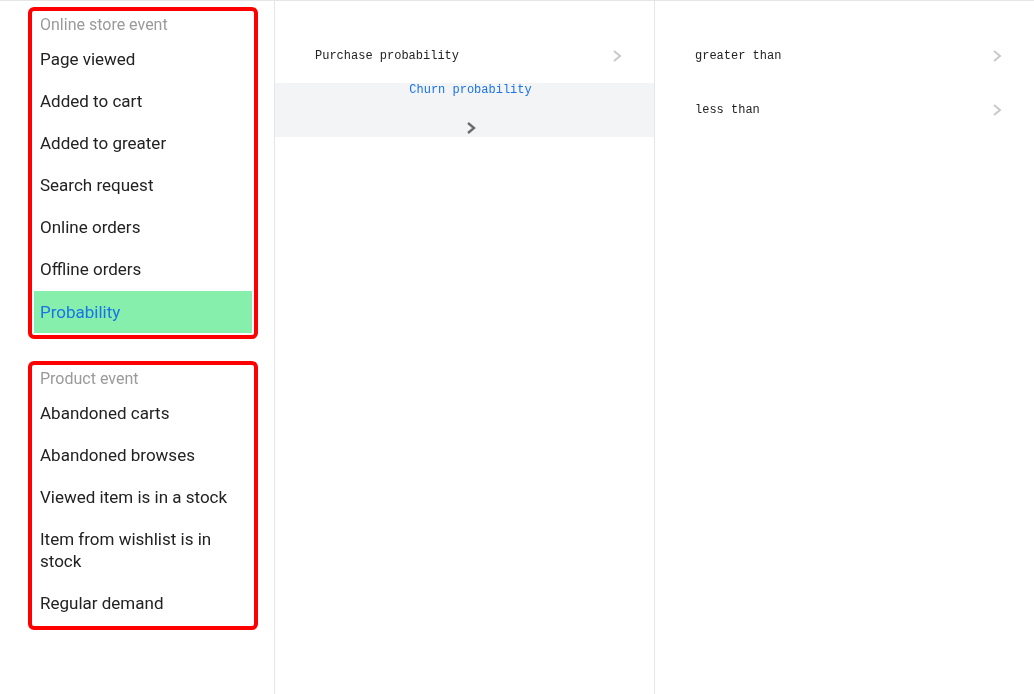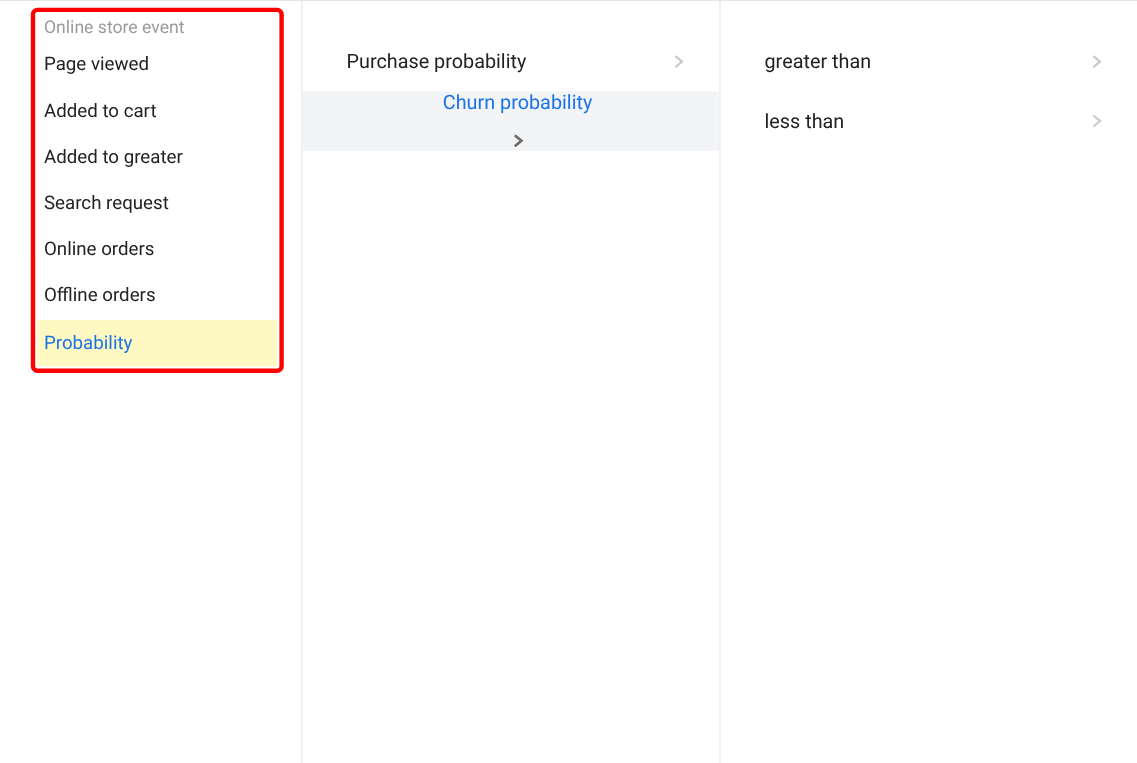--- a/index.html
+++ b/index.html
@@ -51,31 +51,32 @@
     }
     .sidebar-item {
       font-size: 17px;
       color: #222;
       padding: 10px 6px;
       cursor: pointer;
       line-height: 1.3;
     }
     .sidebar-item.selected {
       color: #1a73e8;
-      background: #fef9c3;
+      background: #86efac;
     }
     .list-row {
       display: flex;
       align-items: center;
       justify-content: space-between;
       padding: 0 28px 0 40px;
       height: 54px;
-      font-size: 18px;
+      font-size: 12px;
       color: #222;
       cursor: pointer;
+      font-family: Liberation Mono, monospace;
     }
     .list-row.selected {
       background: #f3f4f5;
       color: #1a73e8;
       flex-direction: column;
     }
     .chev {
       width: 18px;
       height: 18px;
       display: flex;
@@ -98,20 +99,28 @@
     <div class="group-title">Online store event</div>
     <div class="sidebar-item">Page viewed</div>
     <div class="sidebar-item">Added to cart</div>
     <div class="sidebar-item">Added to greater</div>
     <div class="sidebar-item">Search request</div>
     <div class="sidebar-item">Online orders</div>
     <div class="sidebar-item">Offline orders</div>
     <div class="sidebar-item selected">Probability</div>
   </div>
 
+  <div class="group-box" style="margin-bottom:0;">
+    <div class="group-title">Product event</div>
+    <div class="sidebar-item">Abandoned carts</div>
+    <div class="sidebar-item">Abandoned browses</div>
+    <div class="sidebar-item">Viewed item is in a stock</div>
+    <div class="sidebar-item">Item from wishlist is in stock</div>
+    <div class="sidebar-item">Regular demand</div>
+  </div>
 
 </div>
 
 <div class="col col-mid">
   <div style="height:28px;"></div>
   <div class="list-row">
     <span>Purchase probability</span>
     <span class="chev chev-dim">
       <svg viewBox="0 0 12 12">
           <path d="M3 1 L9 6 L3 11" fill="none" stroke-width="2"></path>

